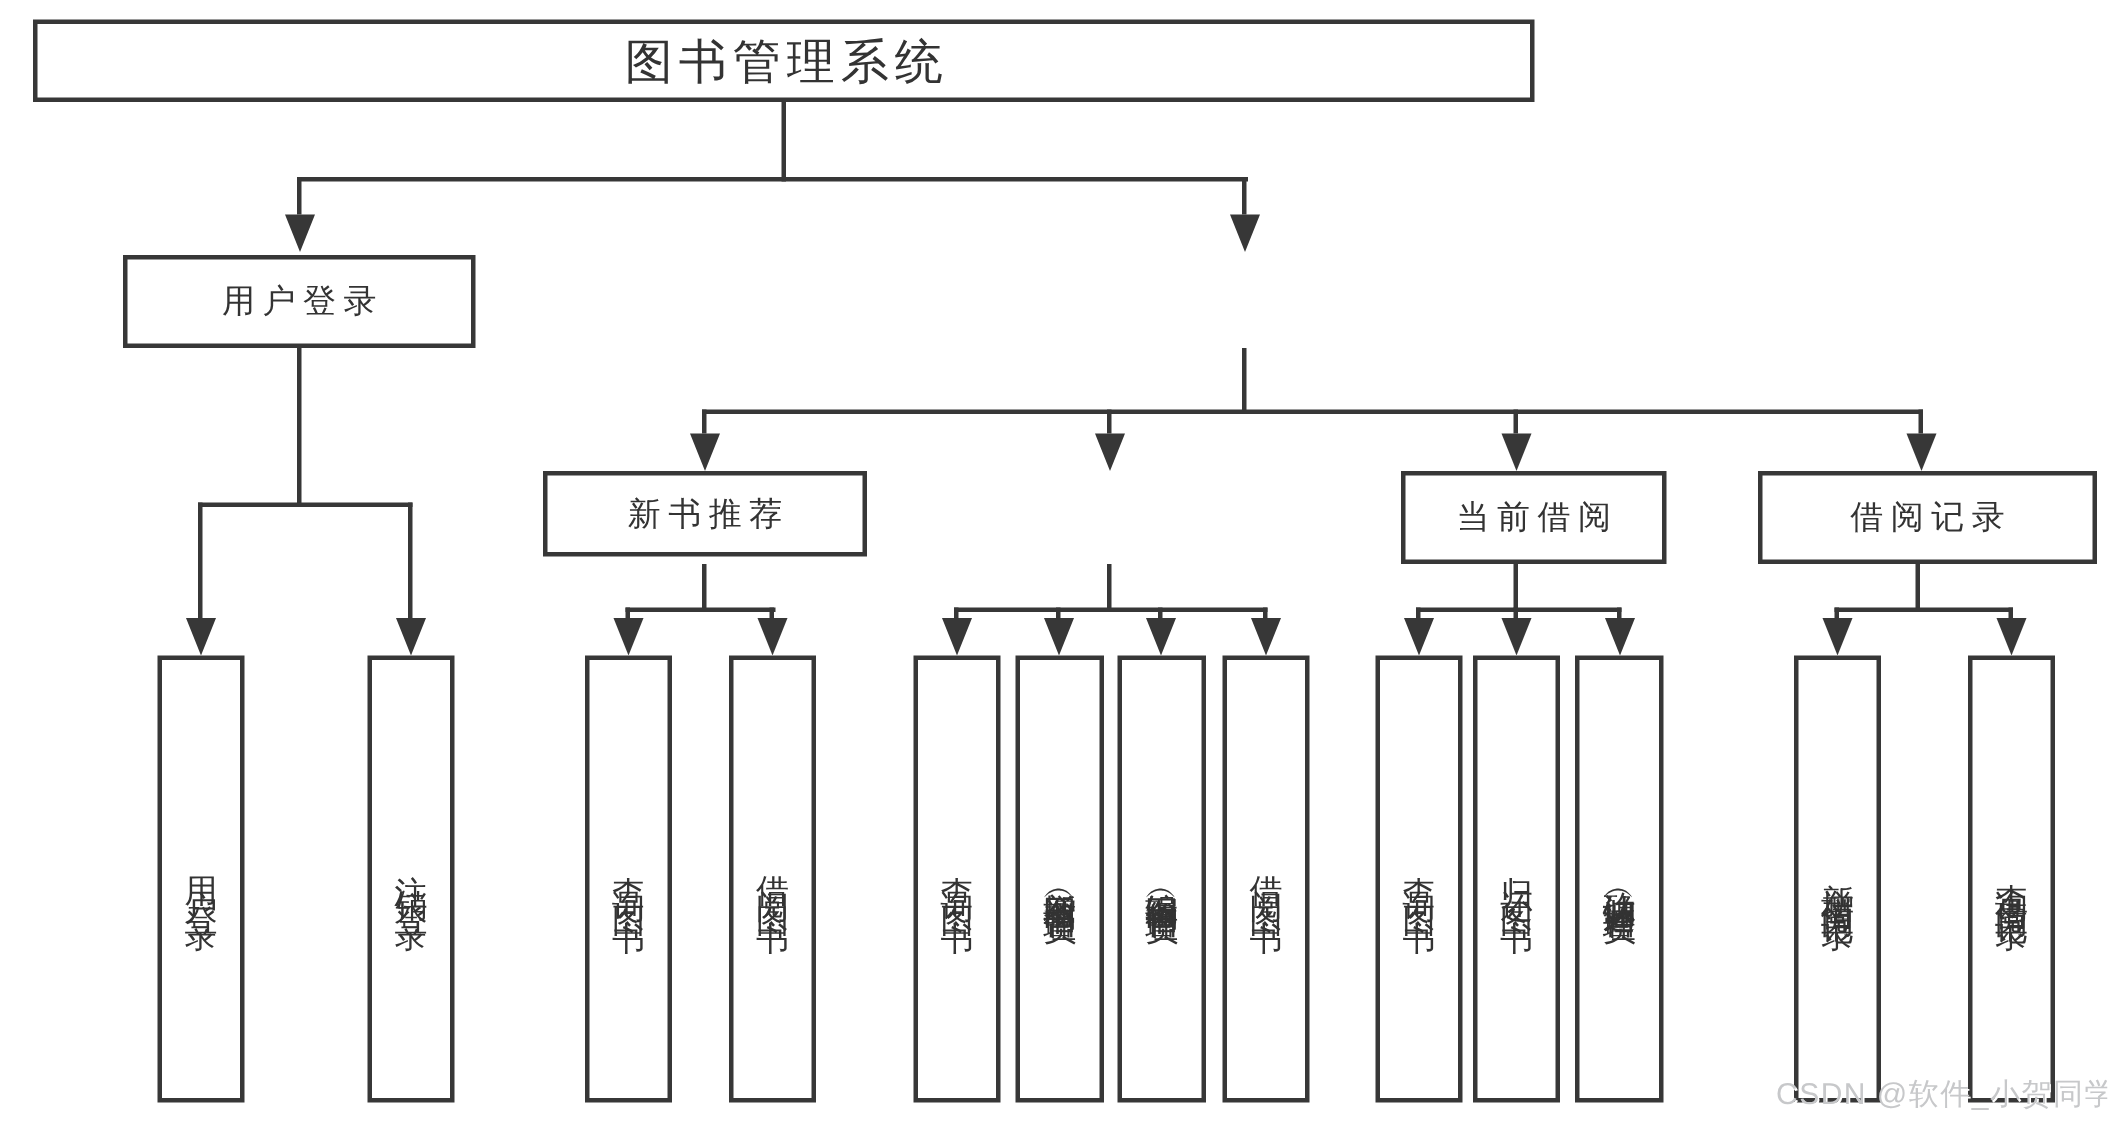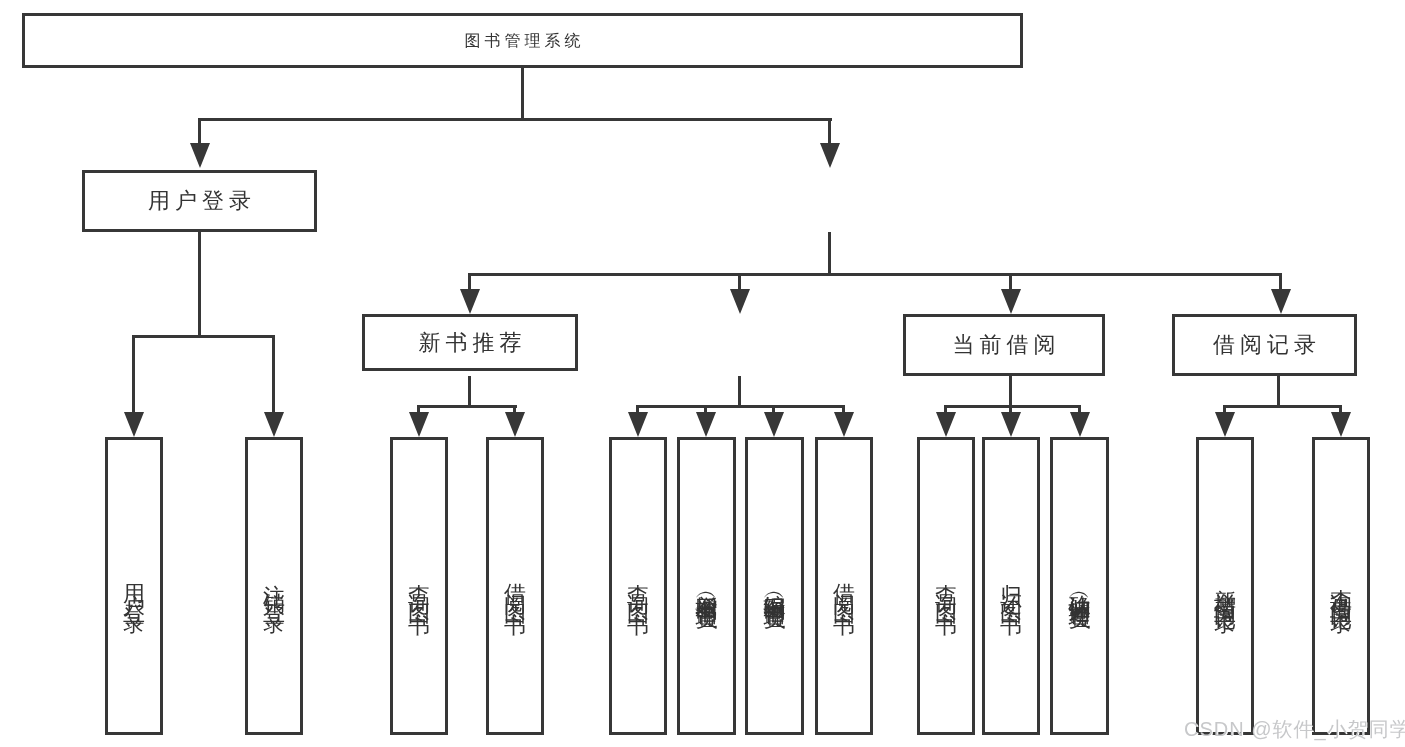--- a/index.html
+++ b/index.html
@@ -9,21 +9,21 @@
     position:relative; width:1405px; height:747px;
     background:#ffffff; overflow:hidden;
   }
   
   .node {
     position:absolute; background:#ffffff; border:3px solid #373737;
     display:flex; align-items:center; justify-content:center;
     color:#333333; line-height:1;
   }
   .hnode { font-size:22px; letter-spacing:5px; text-indent:5px; }
-  .rootnode { font-size:16px; letter-spacing:4px; text-indent:4px; }
+  .rootnode { font-size:32px; letter-spacing:4px; text-indent:4px; }
   .vnode { writing-mode:vertical-rl; font-size:22px; letter-spacing:10px; }
   .vnode.med { letter-spacing:5px; }
   .vnode.tight { letter-spacing:2px; }
   
   .hline { position:absolute; height:3px; background:#373737; }
   .vline { position:absolute; width:3px; background:#373737; }
   
   .arrow { position:absolute; width:3px; background:#373737; }
   .arrow::after {
     content:""; position:absolute; top:100%; left:50%;
@@ -80,22 +80,22 @@
   <div class="vline" style="left:1277px; top:376px; height:32px;"></div>
   <div class="hline" style="left:1223px; top:405px; width:119px;"></div>
   <div class="arrow" style="left:1223px; top:405px; height:7px;"></div>
   <div class="arrow" style="left:1339px; top:405px; height:7px;"></div>
 
   <div class="node rootnode" style="left:22px; top:13px; width:1001px; height:55px;">图书管理系统</div>
 
   <div class="node hnode" style="left:82px; top:170px; width:235px; height:62px;">用户登录</div>
 
   <div class="node hnode" style="left:362px; top:314px; width:216px; height:57px;">新书推荐</div>
-  <div class="node hnode" style="left:903px; top:314px; width:202px; height:62px;">当前借阅</div>
-  <div class="node hnode" style="left:1172px; top:314px; width:185px; height:62px;text-align:center;">借阅记录</div>
+  <div class="node hnode" style="left:934px; top:314px; width:177px; height:62px;">当前借阅</div>
+  <div class="node hnode" style="left:1172px; top:314px; width:226px; height:62px;text-align:center;">借阅记录</div>
 
   <div class="node vnode" style="left:105px; top:437px; width:58px; height:298px;">用户登录</div>
   <div class="node vnode" style="left:245px; top:437px; width:58px; height:298px;">注销登录</div>
 
   <div class="node vnode" style="left:390px; top:437px; width:58px; height:298px;">查询图书</div>
   <div class="node vnode" style="left:486px; top:437px; width:58px; height:298px;">借阅图书</div>
 
   <div class="node vnode" style="left:609px; top:437px; width:58px; height:298px;">查询图书</div>
   <div class="node vnode tight" style="left:677px; top:437px; width:59px; height:298px;">新增图书（管理员）</div>
   <div class="node vnode tight" style="left:745px; top:437px; width:59px; height:298px;">编辑图书（管理员）</div>

